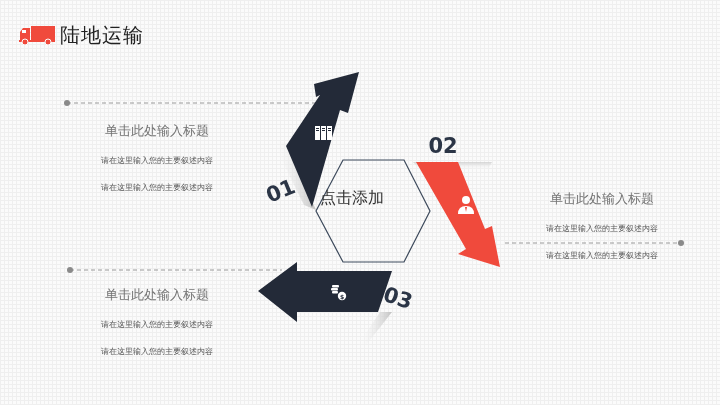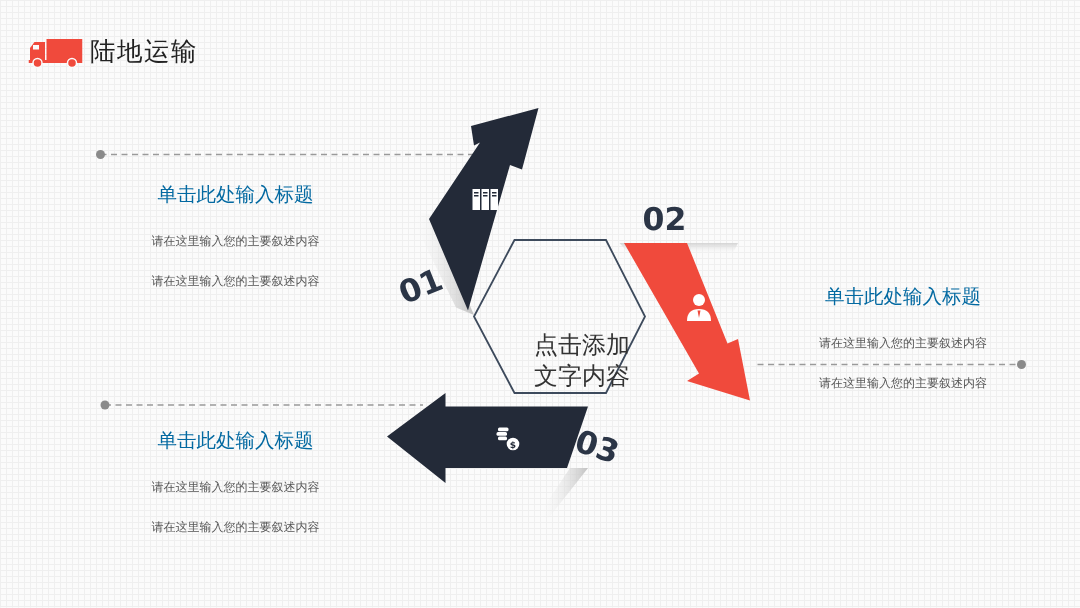--- a/index.html
+++ b/index.html
@@ -7,27 +7,27 @@
     width:720px; height:405px; overflow:hidden; position:relative;
     background-color:#fbfbfb;
     background-image:
       linear-gradient(#efefef 1px, transparent 1px),
       linear-gradient(90deg, #efefef 1px, transparent 1px);
     background-size:4px 4px;
     font-family:"DejaVu Sans", "Liberation Sans", sans-serif;
   }
   .abs { position:absolute; }
   .header-icon { left:19px; top:26px; width:36px; height:20px; }
-  .header-title { left:60px; top:23px; font-size:17px; color:#222; letter-spacing:1px; line-height:24px; }
+  .header-title { left:60px; top:23px; font-size:20px; color:#222; letter-spacing:1px; line-height:24px; }
   .diagram { left:0; top:0; width:720px; height:405px; }
   .text-block { text-align:center; width:180px; }
-  .tb-title { font-size:13px; color:#0369a1; line-height:17px; }
+  .tb-title { font-size:13px; color:#737373; line-height:17px; }
   .tb-desc { font-size:8px; color:#555; line-height:10px;margin-top:17px; }
   .num { font-weight:bold; color:#2b3546; font-size:21px; font-family:"DejaVu Sans", sans-serif; }
-  .hex-text { left:320px; top:187px; width:100px; text-align:right; font-size:16px; line-height:21px; color:#333;margin-top:32px; }
+  .hex-text { left:320px; top:187px; width:100px; text-align:left; font-size:16px; line-height:21px; color:#333; }
 </style>
 </head>
 <body>
 
 <div class="abs header-icon">
   <svg width="36" height="20" viewBox="0 0 36 20">
     <rect x="12" y="0" width="24" height="14" fill="#f04a3c"></rect>
     <path d="M1 6 L4 2 L11 2 L11 14 L1 14 Z" fill="#f04a3c"></path>
     <rect x="3" y="4" width="4" height="3" fill="#fbfbfb"></rect>
     <rect x="0" y="14" width="36" height="2" fill="#f04a3c"></rect>
@@ -104,21 +104,20 @@
     <rect x="332" y="285" width="7" height="2.5" rx="1"></rect>
     <rect x="331" y="288" width="7" height="2.5" rx="1"></rect>
     <rect x="332" y="291" width="6" height="2.5" rx="1"></rect>
     <circle cx="342" cy="296" r="4.2"></circle>
     <text x="342" y="298.5" font-size="6" text-anchor="middle" fill="#232a38" font-family="DejaVu Sans, sans-serif" font-weight="bold">$</text>
   </g>
 </svg>
 
 <div class="abs hex-text">
   <div>点击添加</div>
-  <div>文字内容</div>
 </div>
 
 <div class="abs text-block" style="left:67px; top:122px;">
   <div class="tb-title">单击此处输入标题</div>
   <div class="tb-desc">请在这里输入您的主要叙述内容</div>
   <div class="tb-desc">请在这里输入您的主要叙述内容</div>
 </div>
 
 <div class="abs text-block" style="left:512px; top:190px;">
   <div class="tb-title">单击此处输入标题</div>

